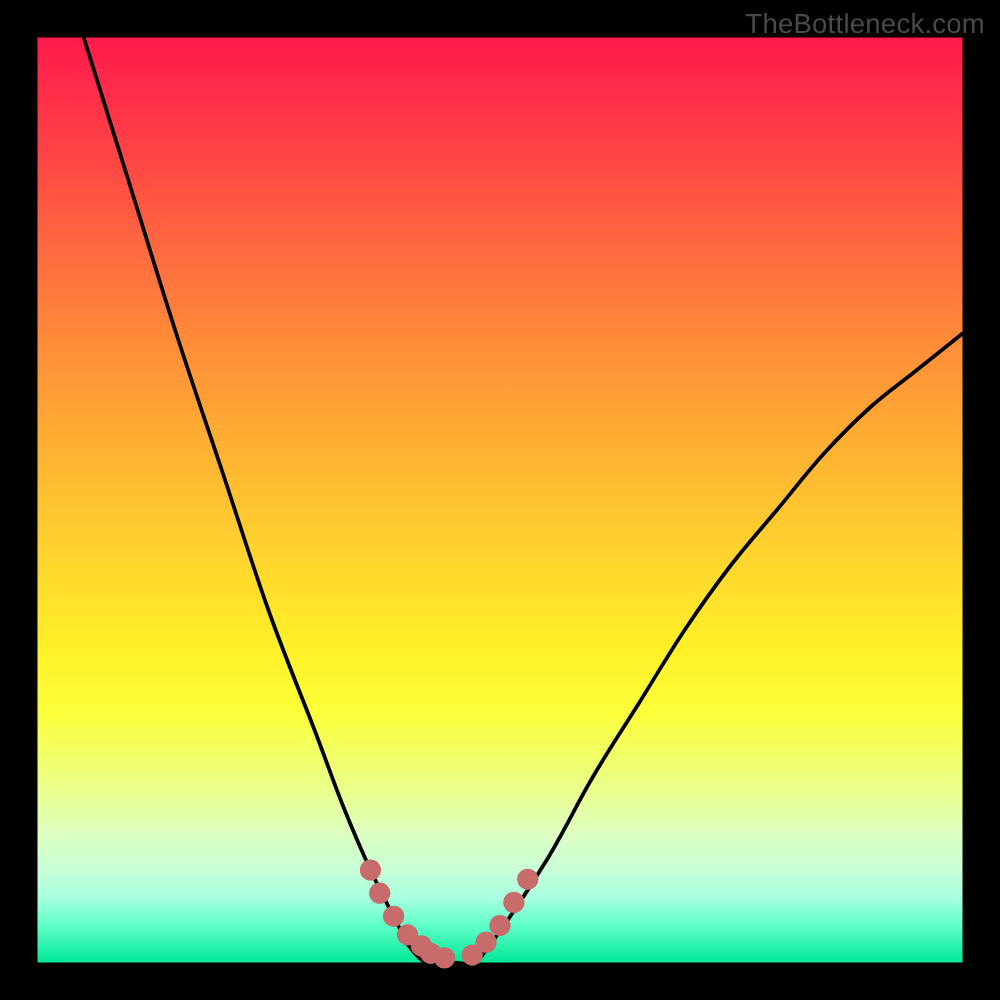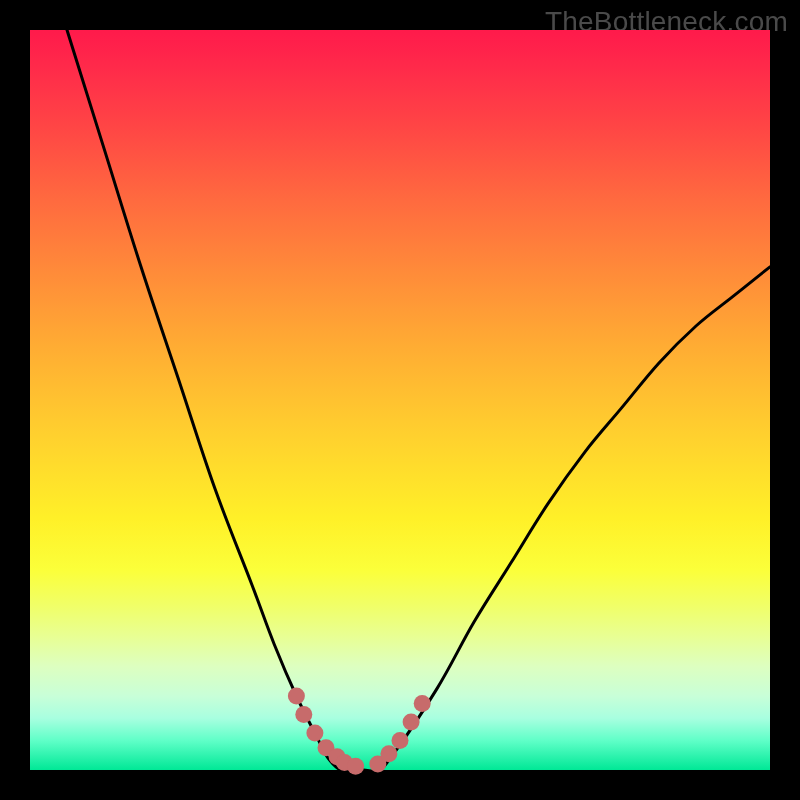--- a/index.html
+++ b/index.html
@@ -50,21 +50,21 @@
     top: 0;
     width: 740px;
     height: 740px;
     overflow: visible;
   }
   .watermark {
     position: absolute;
     top: 6px;
     right: 12px;
     color: #4a4a4a;
-    font-size: 28px;
+    font-size: 22px;
     letter-spacing: 0.2px;
     font-weight: 400;
   }
 </style>
 </head>
 <body>
 
 <div class="frame">
   <div class="watermark">TheBottleneck.com</div>
 

